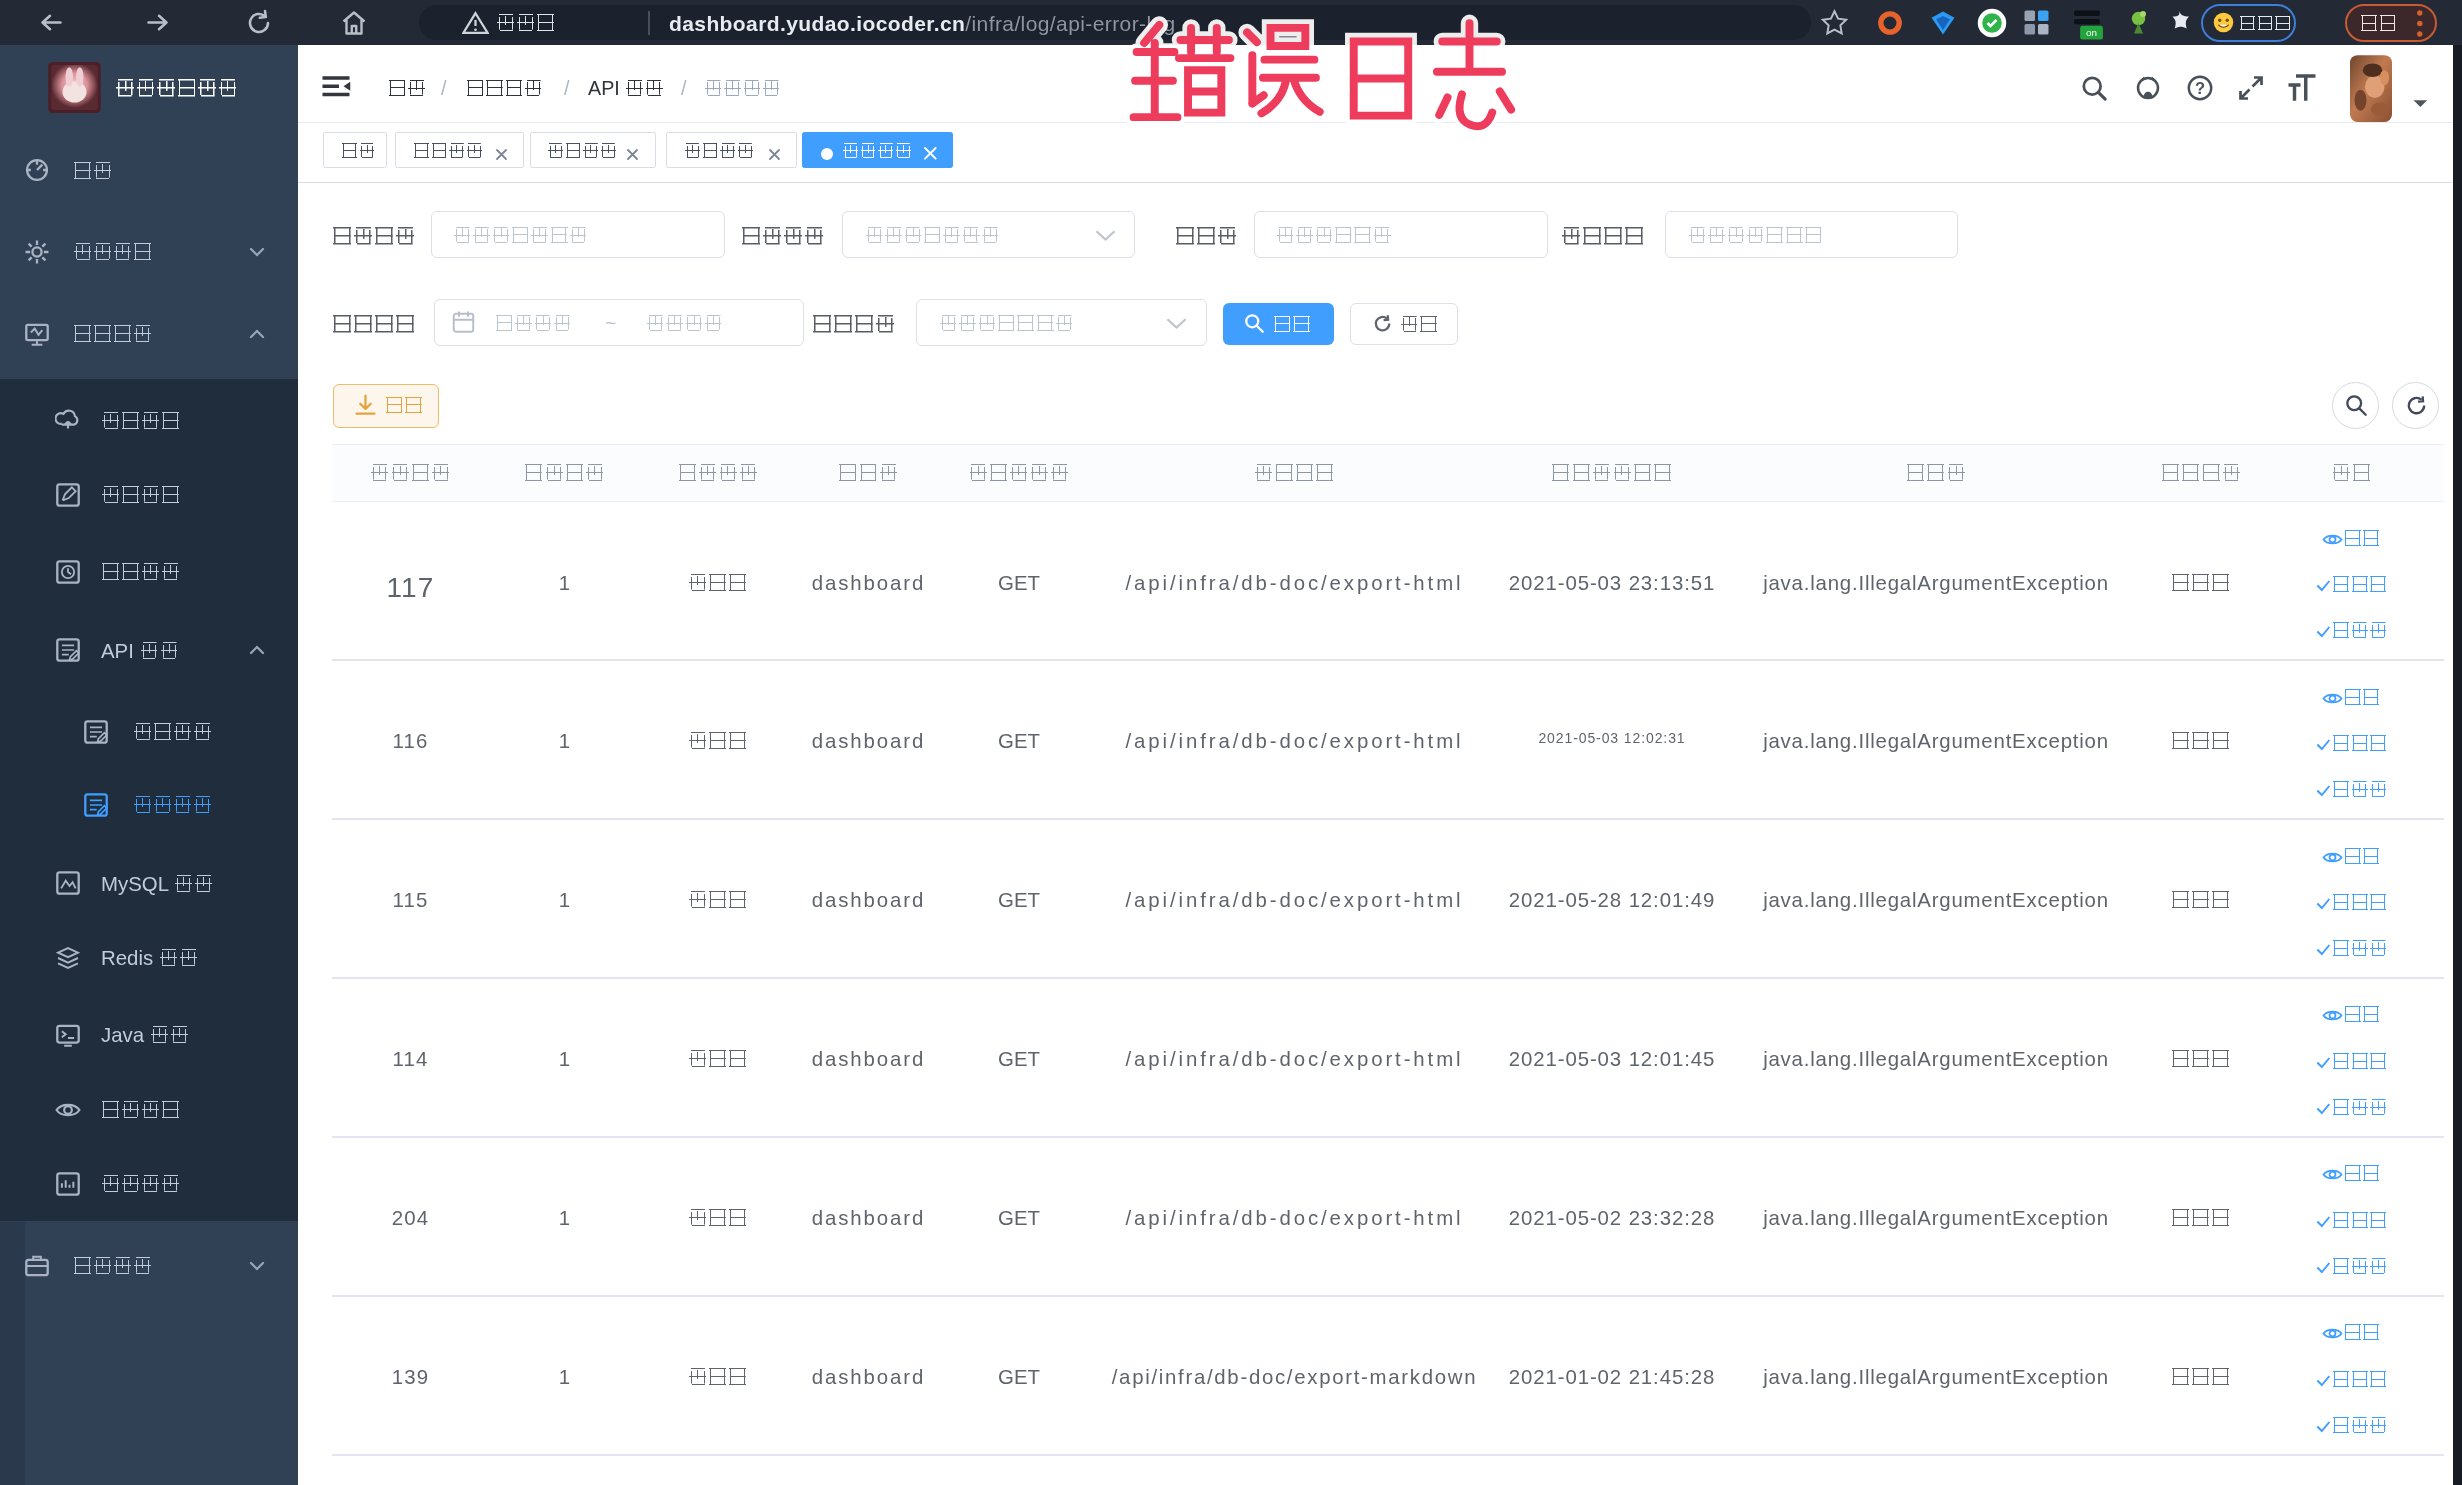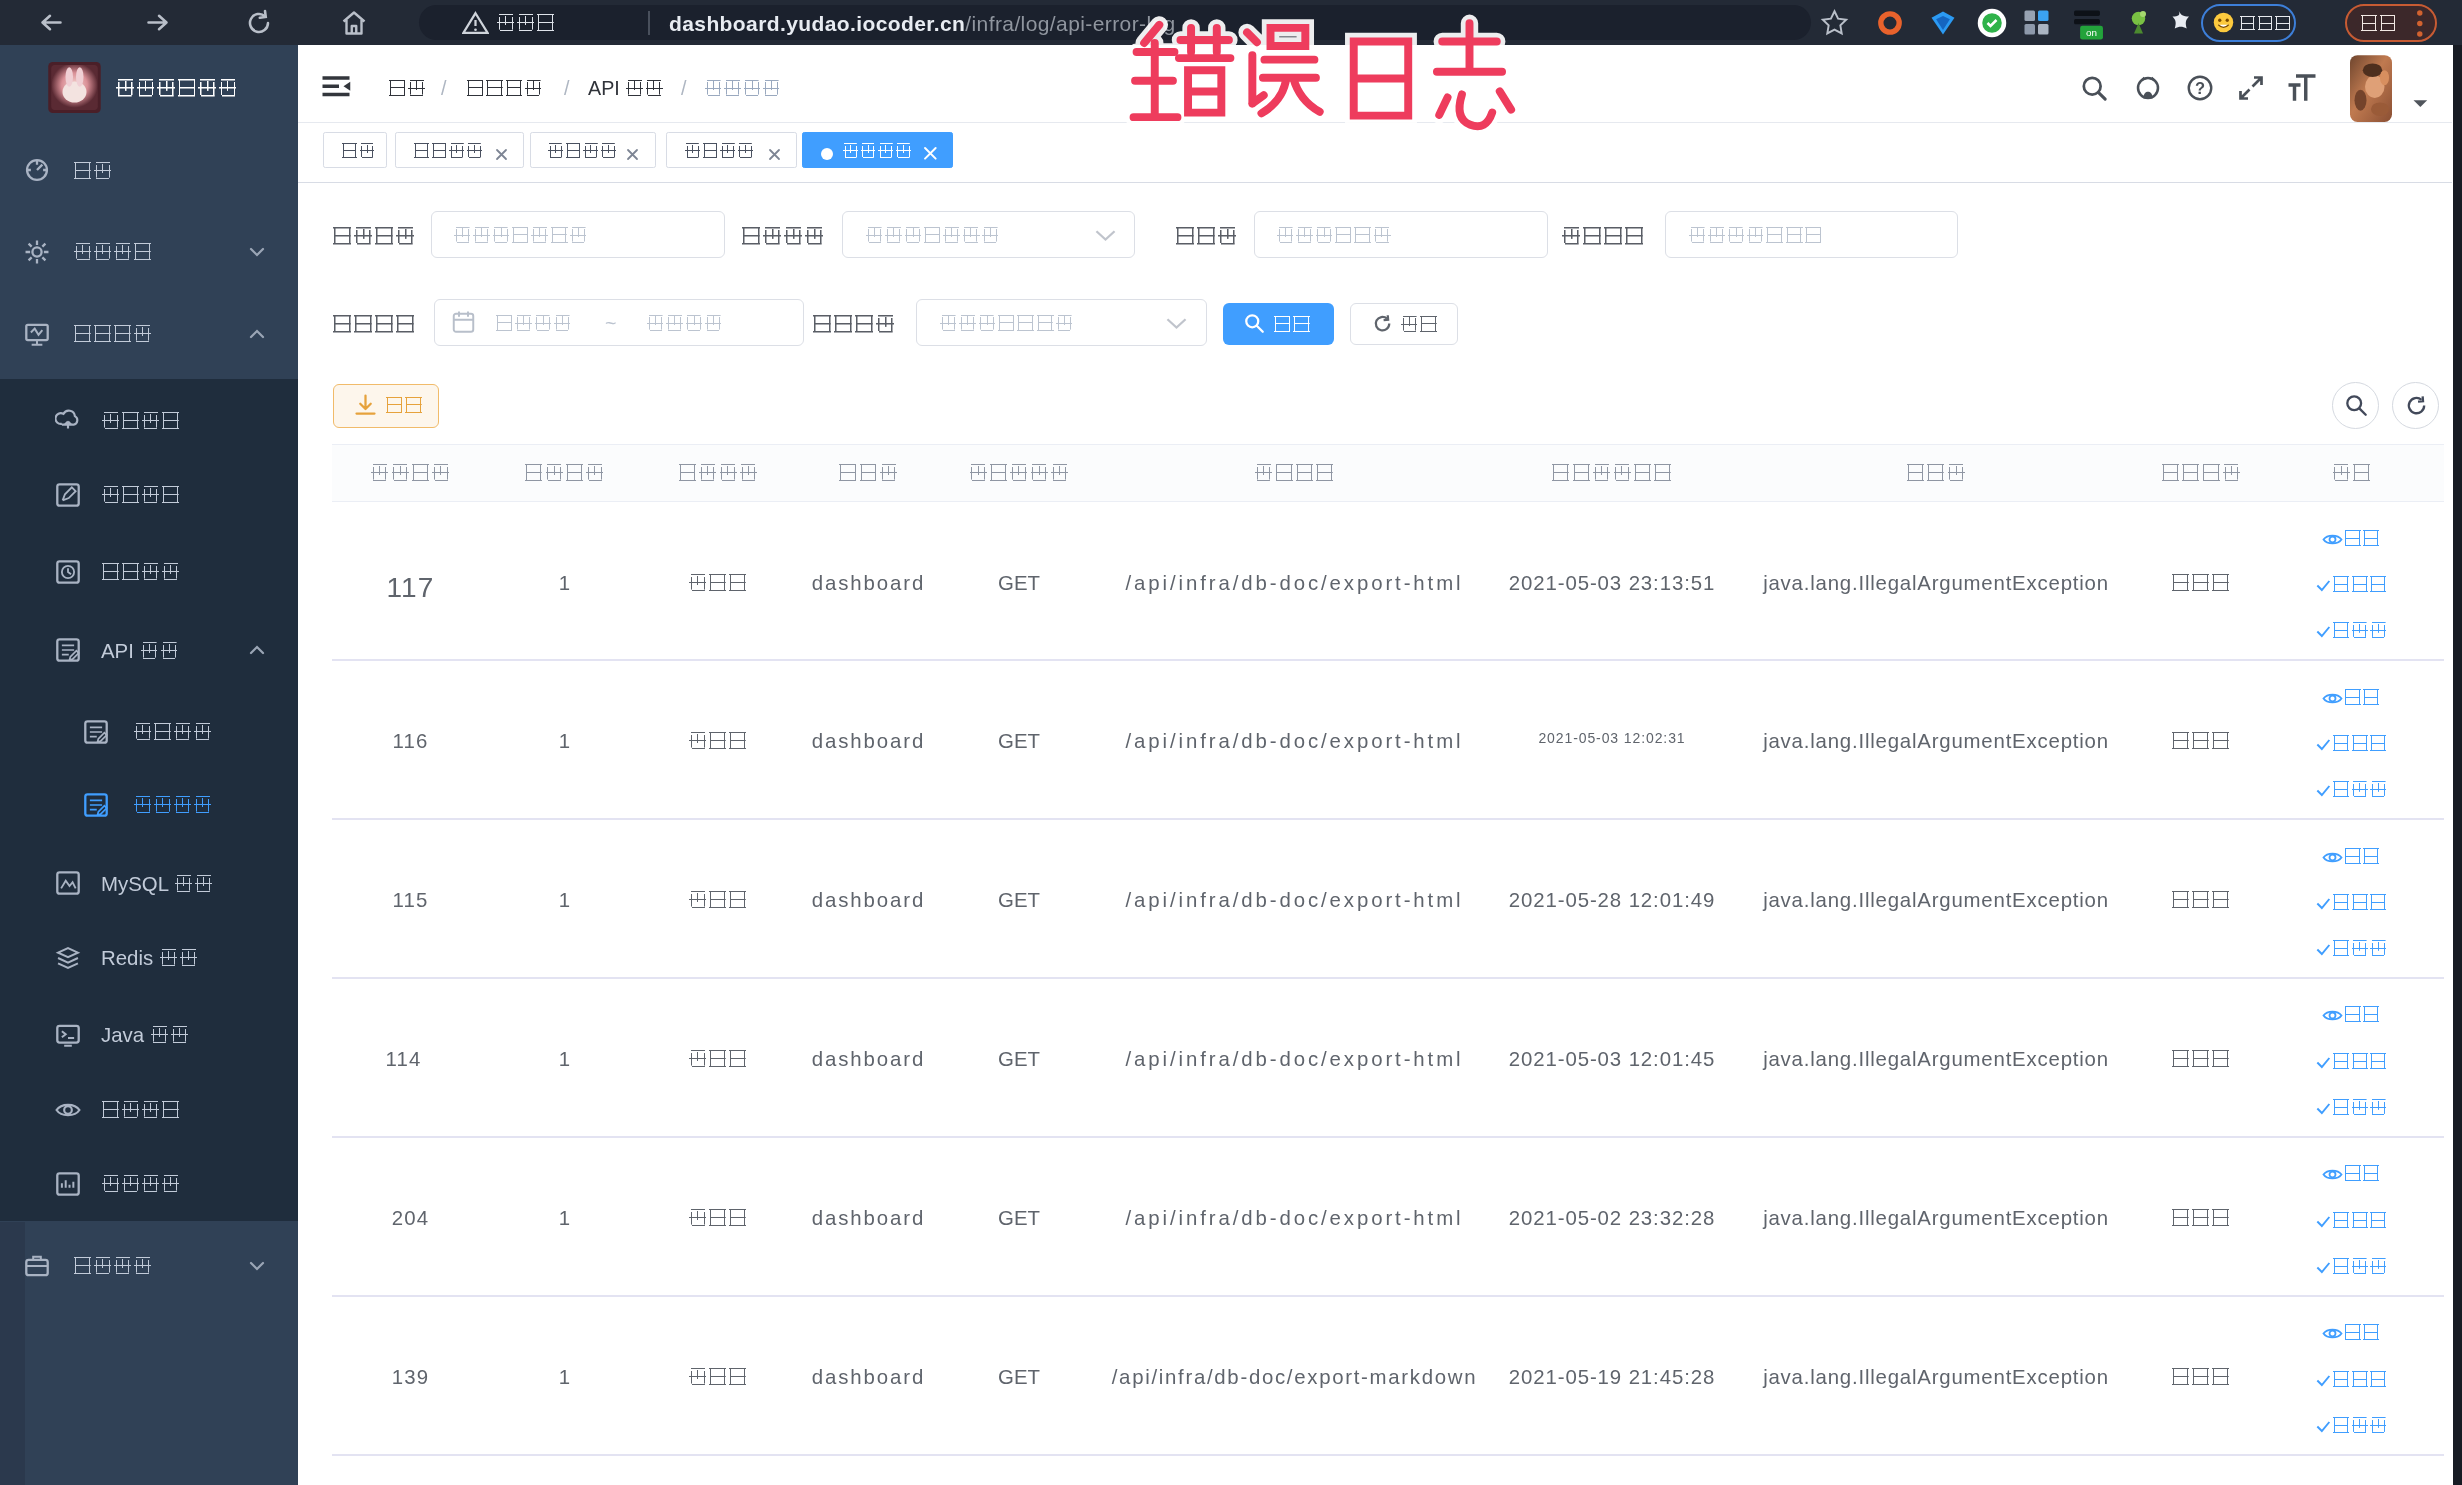--- a/index.html
+++ b/index.html
@@ -419,21 +419,21 @@
     </svg><i class="g1"></i><i class="g1"></i></div>
 <div class="a cc c-blue" style="left:2260px;width:183px;top:892px;font-size:19px">
 <svg width="16.7" height="15" viewBox="0 0 22 20" style="vertical-align:-1.5px">
       <path d="M3 10 l6 6 L19 4" fill="none" stroke="#409EFF" stroke-width="2.6"></path>
     </svg><i class="g1"></i><i class="g1"></i><i class="g1"></i></div>
 <div class="a cc c-blue" style="left:2260px;width:183px;top:938px;font-size:19px">
 <svg width="16.7" height="15" viewBox="0 0 22 20" style="vertical-align:-1.5px">
       <path d="M3 10 l6 6 L19 4" fill="none" stroke="#409EFF" stroke-width="2.6"></path>
     </svg><i class="g1"></i><i class="g2"></i><i class="g2"></i></div>
 <div class="a" style="left:332px;top:1136px;width:2112px;height:1.5px;background:#e3e3f2"></div>
-<div class="a cc c-dark" style="left:325px;width:157px;top:1048px;font-size:20.4px;letter-spacing:1.1px;white-space:nowrap">114</div>
+<div class="a cc c-dark" style="left:332px;width:157px;top:1048px;font-size:20.4px;letter-spacing:1.1px;white-space:nowrap">114</div>
 <div class="a cc c-dark" style="left:488px;width:153px;top:1048px;font-size:20.4px;letter-spacing:0px;white-space:nowrap">1</div>
 <div class="a cc c-dark" style="left:641px;width:154px;top:1048px;font-size:20.4px;letter-spacing:0px;white-space:nowrap"><i class="g2"></i><i class="g1"></i><i class="g1"></i></div>
 <div class="a cc c-dark" style="left:795px;width:147px;top:1048px;font-size:20.4px;letter-spacing:1.9px;white-space:nowrap">dashboard</div>
 <div class="a cc c-dark" style="left:942px;width:154px;top:1048px;font-size:20.4px;letter-spacing:0px;white-space:nowrap">GET</div>
 <div class="a cc c-dark" style="left:1096px;width:397px;top:1048px;font-size:20.4px;letter-spacing:2.9px;white-space:nowrap">/api/infra/db-doc/export-html</div>
 <div class="a cc c-dark" style="left:1493px;width:238px;top:1048px;font-size:20.4px;letter-spacing:0.9px;white-space:nowrap">2021-05-03 12:01:45</div>
 <div class="a cc c-dark" style="left:1730px;width:412px;top:1048px;font-size:20.4px;letter-spacing:0.8px;white-space:nowrap">java.lang.IllegalArgumentException</div>
 <div class="a cc c-dark" style="left:2142px;width:118px;top:1048px;font-size:20.4px;letter-spacing:0px;white-space:nowrap"><i class="g1"></i><i class="g1"></i><i class="g1"></i></div>
 <div class="a cc c-blue" style="left:2260px;width:183px;top:1004px;font-size:19px">
 <svg width="21" height="15" viewBox="0 0 28 20" style="vertical-align:-2.3px">
@@ -471,21 +471,21 @@
 <svg width="16.7" height="15" viewBox="0 0 22 20" style="vertical-align:-1.5px">
       <path d="M3 10 l6 6 L19 4" fill="none" stroke="#409EFF" stroke-width="2.6"></path>
     </svg><i class="g1"></i><i class="g2"></i><i class="g2"></i></div>
 <div class="a" style="left:332px;top:1454px;width:2112px;height:1.5px;background:#e3e3f2"></div>
 <div class="a cc c-dark" style="left:332px;width:157px;top:1366px;font-size:20.4px;letter-spacing:1.1px;white-space:nowrap">139</div>
 <div class="a cc c-dark" style="left:488px;width:153px;top:1366px;font-size:20.4px;letter-spacing:0px;white-space:nowrap">1</div>
 <div class="a cc c-dark" style="left:641px;width:154px;top:1366px;font-size:20.4px;letter-spacing:0px;white-space:nowrap"><i class="g2"></i><i class="g1"></i><i class="g1"></i></div>
 <div class="a cc c-dark" style="left:795px;width:147px;top:1366px;font-size:20.4px;letter-spacing:1.9px;white-space:nowrap">dashboard</div>
 <div class="a cc c-dark" style="left:942px;width:154px;top:1366px;font-size:20.4px;letter-spacing:0px;white-space:nowrap">GET</div>
 <div class="a cc c-dark" style="left:1096px;width:397px;top:1366px;font-size:20.4px;letter-spacing:1.7px;white-space:nowrap">/api/infra/db-doc/export-markdown</div>
-<div class="a cc c-dark" style="left:1493px;width:238px;top:1366px;font-size:20.4px;letter-spacing:0.9px;white-space:nowrap">2021-05-19 21:45:28</div>
+<div class="a cc c-dark" style="left:1493px;width:238px;top:1366px;font-size:20.4px;letter-spacing:0.9px;white-space:nowrap">2021-01-02 21:45:28</div>
 <div class="a cc c-dark" style="left:1730px;width:412px;top:1366px;font-size:20.4px;letter-spacing:0.8px;white-space:nowrap">java.lang.IllegalArgumentException</div>
 <div class="a cc c-dark" style="left:2142px;width:118px;top:1366px;font-size:20.4px;letter-spacing:0px;white-space:nowrap"><i class="g1"></i><i class="g1"></i><i class="g1"></i></div>
 <div class="a cc c-blue" style="left:2260px;width:183px;top:1322px;font-size:19px">
 <svg width="21" height="15" viewBox="0 0 28 20" style="vertical-align:-2.3px">
       <path d="M2 10 C7 3 21 3 26 10 C21 17 7 17 2 10 Z" fill="none" stroke="#409EFF" stroke-width="2.4"></path>
       <circle cx="14" cy="10" r="4" fill="none" stroke="#409EFF" stroke-width="2.4"></circle>
     </svg><i class="g1"></i><i class="g1"></i></div>
 <div class="a cc c-blue" style="left:2260px;width:183px;top:1369px;font-size:19px">
 <svg width="16.7" height="15" viewBox="0 0 22 20" style="vertical-align:-1.5px">
       <path d="M3 10 l6 6 L19 4" fill="none" stroke="#409EFF" stroke-width="2.6"></path>

